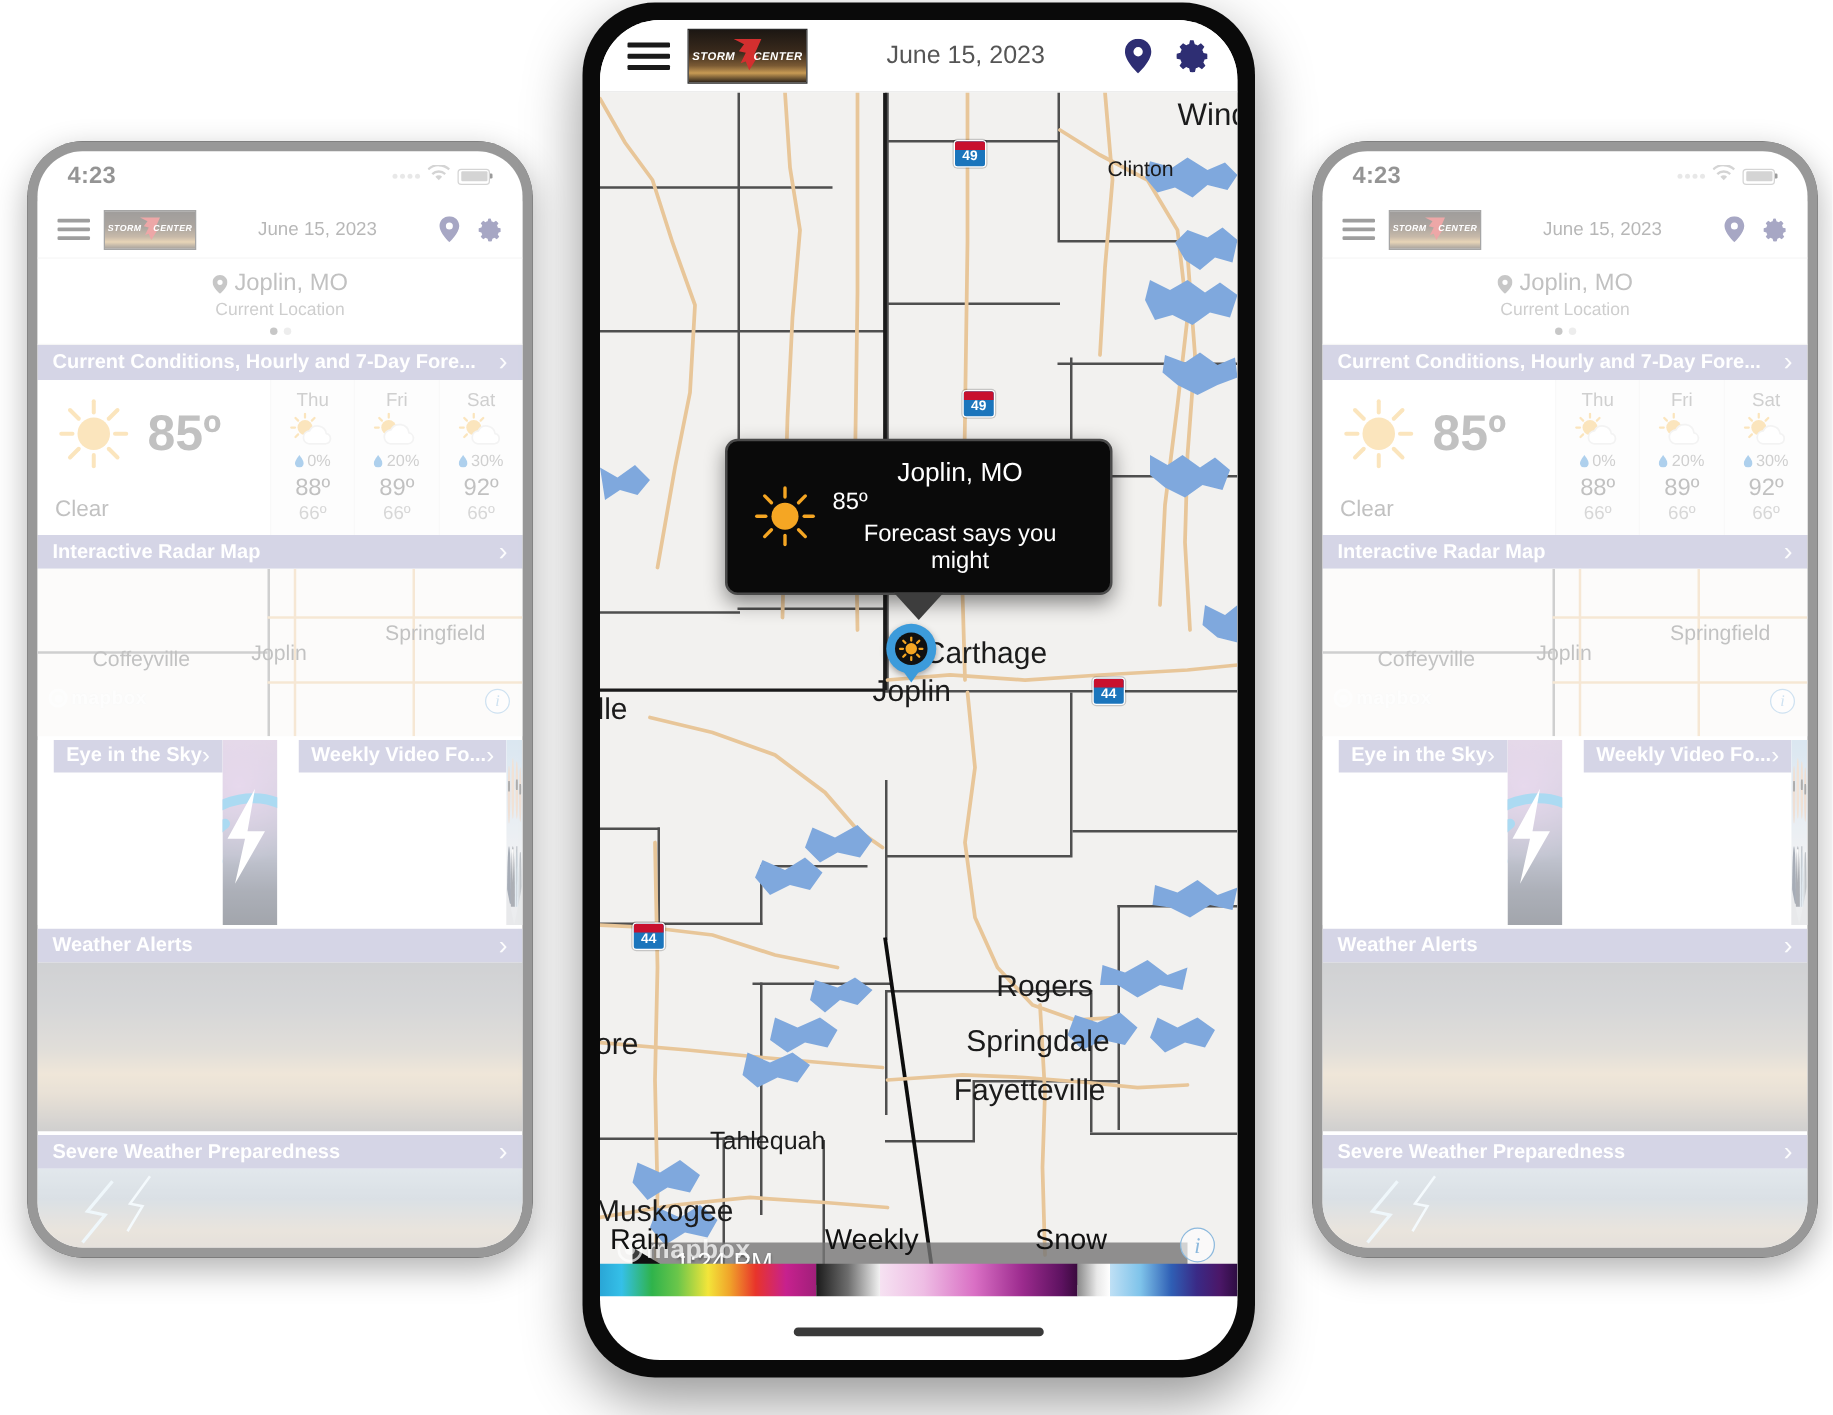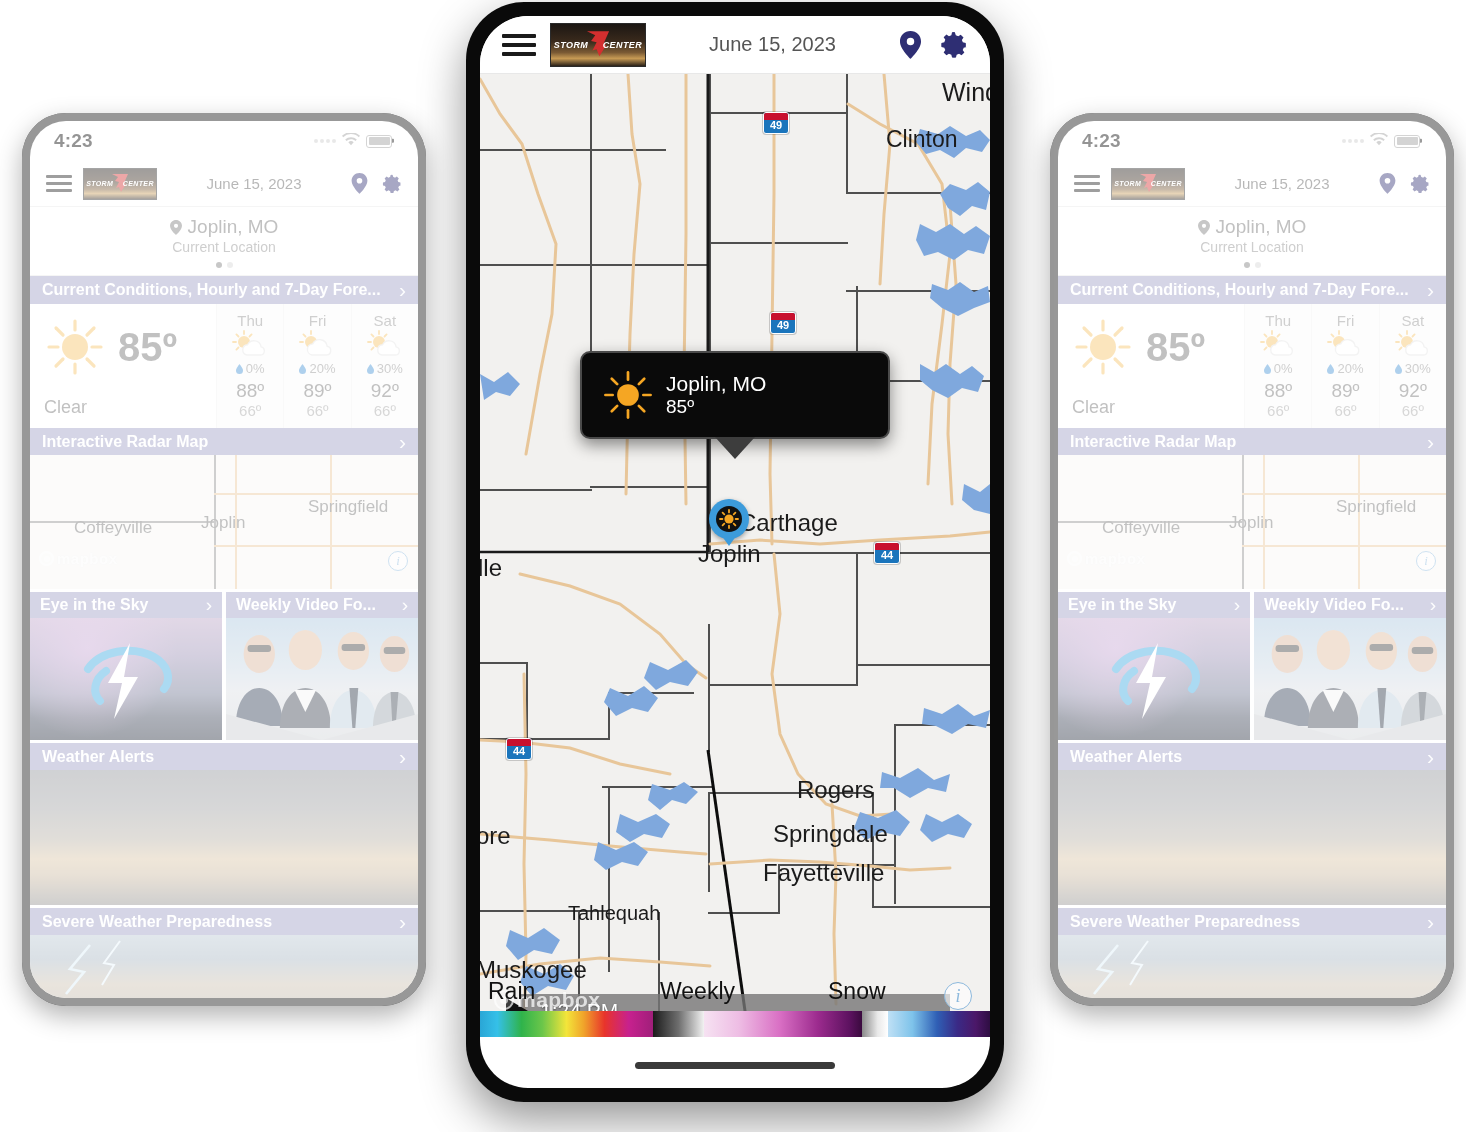--- a/index.html
+++ b/index.html
@@ -137,21 +137,21 @@
   .mapbox-wm .mb-t { color: #fff; font-weight: bold; letter-spacing: .5px; text-shadow: 0 0 2px rgba(0,0,0,.10); }
   .info-btn {
     position: absolute; border-radius: 50%;
     border: 1.6px solid #8db9dd; color: #8db9dd;
     display: flex; align-items: center; justify-content: center;
     font-style: italic; font-family: "Liberation Serif", serif; background: rgba(255,255,255,.6);
   }
 
   
   .tilerow { display: flex; gap: 4px; background: #fff; }
-  .tile { flex: 1; display: flex; flex-direction: column; overflow: hidden; }
+  .tile { flex: 1; display: flex; flex-direction: row; overflow: hidden; padding-left: 13px; }
   .tile-img { flex: 1; position: relative; overflow: hidden; }
   .sky-img {
     position: absolute; inset: 0;
     background:
       radial-gradient(circle at 30% 25%, rgba(210,170,220,.75), transparent 55%),
       linear-gradient(180deg,#b9a2c4 0%, #9a8fb5 30%, #6d7490 62%, #3a4256 82%, #222a3a 100%);
   }
   .bolt-logo { position: absolute; left: 50%; top: 52%; transform: translate(-50%,-50%); }
   .team-img {
     position: absolute; inset: 0;
@@ -892,21 +892,21 @@
             <span>49</span>
           </div>
         <div class="shield" style="left:394px;top:468px;">
             <span>44</span>
           </div>
         <div class="shield" style="left:26px;top:664px;">
             <span>44</span>
           </div>
 
         <div class="city" style="left:462px;top:4px;font-size:25px;">Wind</div>
-        <div class="city" style="left:406px;top:52px;font-size:23px;">Clinton</div>
+        <div class="city" style="left:406px;top:52px;font-size:17px;">Clinton</div>
         <div class="city" style="left:259px;top:435px;font-size:24px;">Carthage</div>
         <div class="city" style="left:218px;top:466px;font-size:24px;">Joplin</div>
         <div class="city" style="left:-2px;top:480px;font-size:24px;">lle</div>
         <div class="city" style="left:-4px;top:748px;font-size:24px;">ore</div>
         <div class="city" style="left:317px;top:702px;font-size:24px;">Rogers</div>
         <div class="city" style="left:293px;top:746px;font-size:24px;">Springdale</div>
         <div class="city" style="left:283px;top:785px;font-size:24px;">Fayetteville</div>
         <div class="city" style="left:88px;top:828px;font-size:20px;">Tahlequah</div>
         <div class="city" style="left:-4px;top:882px;font-size:24px;">Muskogee</div>
 
@@ -940,20 +940,21 @@
                 <line x1="48" y1="31" x2="56" y2="31"></line>
               <line x1="13" y1="13" x2="19" y2="19"></line>
                 <line x1="43" y1="43" x2="49" y2="49"></line>
               <line x1="49" y1="13" x2="43" y2="19"></line>
                 <line x1="19" y1="43" x2="13" y2="49"></line>
             </g>
           </svg>
           <div class="tt-text">
             <div class="tt-city" style="text-align:center;">Joplin, MO</div>
             <div class="tt-temp">85º</div>
+            <div class="tt-msg">Forecast says you might</div>
           </div>
         </div>
 
         <div class="scrub" style="left:40px;top:920px;width:430px;height:34px;">
           <span class="play-tri"></span>
           <span class="scrub-time">1:24 PM</span>
         </div>
 
         <div class="mapbox-wm" style="left:14px;bottom:20px;opacity:.72;">
           <span class="mb-c" style="width:20px;height:20px;">

